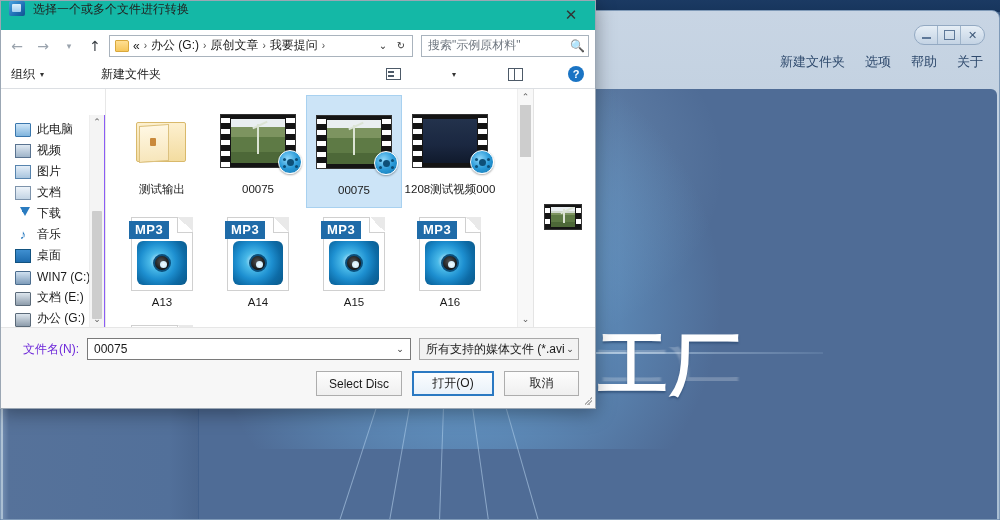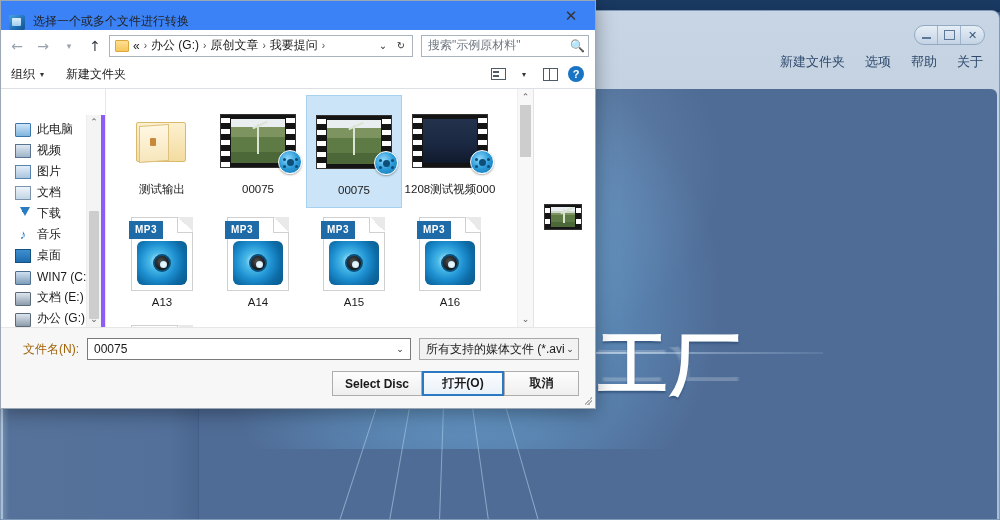--- a/index.html
+++ b/index.html
@@ -147,22 +147,22 @@
   #dialog {
     position: absolute; left: 0px; top: 0px;
     width: 596px; height: 409px;
     background: #ffffff;
     border: 1px solid #9ba7b4;
     box-shadow: 0 4px 18px rgba(0,0,0,0.35);
     display: flex; flex-direction: column;
     font-size: 12px; color: #1a1a1a;
   }
   #dlg-title {
-    height: 30px; display: flex; align-items: flex-end;
-    padding: 0 4px 0 8px; background: #3b82f6;
+    height: 30px; display: flex; align-items: flex-start;
+    padding: 0 4px 0 8px; background: #14b8a6;
     border-bottom: 1px solid #ffffff;
   }
   #dlg-title .ticon {
     width: 16px; height: 15px; margin-right: 8px; flex: 0 0 auto;
     background: linear-gradient(135deg,#4aa3e0 0%,#1f6fb5 60%,#12528f 100%);
     border-radius: 2px;
     position: relative;
   }
   #dlg-title .ticon::after{
     content:""; position:absolute; left:3px; top:3px; width:9px; height:8px;
@@ -204,20 +204,21 @@
     border: 1px solid #a9b3bd; background: #fff;
     display: flex; align-items: center; padding: 0 2px 0 6px;
   }
   #searchbox .sph { flex:1 1 auto; color: #6f7780; font-size: 12px; white-space:nowrap; overflow:hidden;}
   #searchbox .mag { width: 16px; text-align:center; color:#555; font-size: 12px; }
 
   #dlg-toolbar {
     height: 29px; display: flex; align-items: center;
     border-bottom: 1px solid #dcdfe3;
     padding: 0 6px 0 10px;
+    gap: 35px;
   }
   #dlg-toolbar .tb { font-size: 12px; color: #1a1a1a; margin-right: 22px; display:flex; align-items:center; gap:5px;}
   #dlg-toolbar .caret { font-size: 8px; color:#333; }
   #dlg-toolbar .sp { flex: 1 1 auto; }
   .tb-ico {
     width: 26px; height: 22px; display:flex; align-items:center; justify-content:center;
   }
   .ico-view { width:15px; height:12px; border:1.5px solid #4d5a68; position:relative;}
   .ico-view::after{content:"";position:absolute;left:1px;top:2px;width:6px;height:2px;background:#4d5a68;box-shadow:0 4px 0 #4d5a68;}
   .ico-pane { width:15px; height:13px; border:1.5px solid #4d5a68; position:relative;}
@@ -225,21 +226,21 @@
   .ico-help {
     width:16px;height:16px;border-radius:50%;
     background:#1a74c4;color:#fff;font-size:11px;font-weight:bold;
     display:flex;align-items:center;justify-content:center;
   }
 
   #dlg-body { flex: 1 1 auto; display: flex; min-height: 0; }
 
   #places {
     width: 104px; flex: 0 0 auto; position: relative;
-    border-right: 4px solid #8b5cf6; background: #fff;
+    border-right: 1px solid #8b5cf6; background: #fff;
     padding-top: 4px; overflow: hidden; margin-top: 26px;
   }
   .place {
     height: 21px; display: flex; align-items: center; padding-left: 14px;
     font-size: 12px; color: #1a1a1a; white-space: nowrap;
   }
   .place .pico { width: 16px; height: 14px; margin-right: 6px; flex:0 0 auto; position: relative;}
   .pico-pc{background:linear-gradient(#cfe6f8,#7fb4dd);border:1.5px solid #3a77ad;border-radius:1px;}
   .pico-vid{background:linear-gradient(#dfe9f3,#9fb4c9);border:1.5px solid #5a7390;}
   .pico-pic{background:linear-gradient(#e4eef8,#a9c5de);border:1.5px solid #5784ae;}
@@ -333,21 +334,21 @@
   .ic-mp3 .page {
     position:absolute; inset:0; background:#ffffff; border:1px solid #d0d0d0;
   }
   .ic-mp3 .fold {
     position:absolute; right:0; top:0; width:16px; height:16px;
     background: linear-gradient(225deg, #e9e9e9 50%, #ffffff 50%);
     border-left:1px solid #d0d0d0; border-bottom:1px solid #d0d0d0;
   }
   .ic-mp3 .tag {
     position:absolute; left:-2px; top:4px; padding:1px 6px;
-    background:#1f6ba8; color:#fff; font-size:10px; font-weight:bold;
+    background:#1f6ba8; color:#fff; font-size:13px; font-weight:bold;
     letter-spacing:0.5px; line-height:16px;
   }
   .ic-mp3 .tag.mp4 { background:#a32a2a; }
   .ic-mp3 .disc {
     position:absolute; left:6px; top:24px; width:50px; height:44px;
     border-radius: 6px;
     background: radial-gradient(circle at 42% 46%, #eaf8ff 0%, #49b9e8 22%, #1d8fd0 48%, #0d6ba6 72%, #0a5888 100%);
     overflow:hidden;
   }
   .ic-mp3 .disc .hub {
@@ -374,35 +375,35 @@
   }
   #preview .pv {
     position:absolute; left: 10px; top: 115px; width: 38px; height: 26px;
   }
 
   #dlg-bottom {
     flex: 0 0 auto; padding: 10px 16px 12px 16px; background: #f7f7f7;
     border-top: 1px solid #e6e6e6;
   }
   #fnrow { display: flex; align-items: center; gap: 8px; }
-  #fnrow .lbl { font-size: 12px; color:#a16207; width: 62px; text-align:right;}
+  #fnrow .lbl { font-size: 12px; color:#6d28d9; width: 62px; text-align:right;}
   #fname {
     flex: 1 1 auto; height: 22px; border: 1px solid #7a7a7a; background:#fff;
     display:flex; align-items:center; padding: 0 2px 0 6px; font-size:12px;
   }
   #fname .v { flex:1 1 auto; }
   #fname .dd { width:16px; text-align:center; color:#333; font-size:9px; }
   #ftype {
     width: 160px; height: 22px; border: 1px solid #a9a9a9; background:#f2f2f2;
     display:flex; align-items:center; padding:0 2px 0 6px; font-size:12px; color:#1a1a1a;
     flex: 0 0 auto;
   }
   #ftype .v{flex:1 1 auto; white-space:nowrap; overflow:hidden;}
   #ftype .dd{width:14px;text-align:center;font-size:9px;color:#333;}
-  #btnrow { display:flex; justify-content:flex-end; margin-top: 11px; font-weight: bold; }
+  #btnrow { display:flex; justify-content:flex-end; gap: 10px; margin-top: 11px; }
   .dbtn {
     height: 25px; min-width: 75px; padding: 0 12px;
     border: 1px solid #adadad; background: linear-gradient(#fdfdfd,#efefef);
     font-size: 12px; color:#1a1a1a;
     display:flex; align-items:center; justify-content:center;
   }
   .dbtn.primary { border: 2px solid #2b79c2; background: linear-gradient(#fbfdff,#e9f1f9); min-width: 82px;}
   #resize-grip {
     position:absolute; right:3px; bottom:3px; width:10px; height:10px;
     background:

